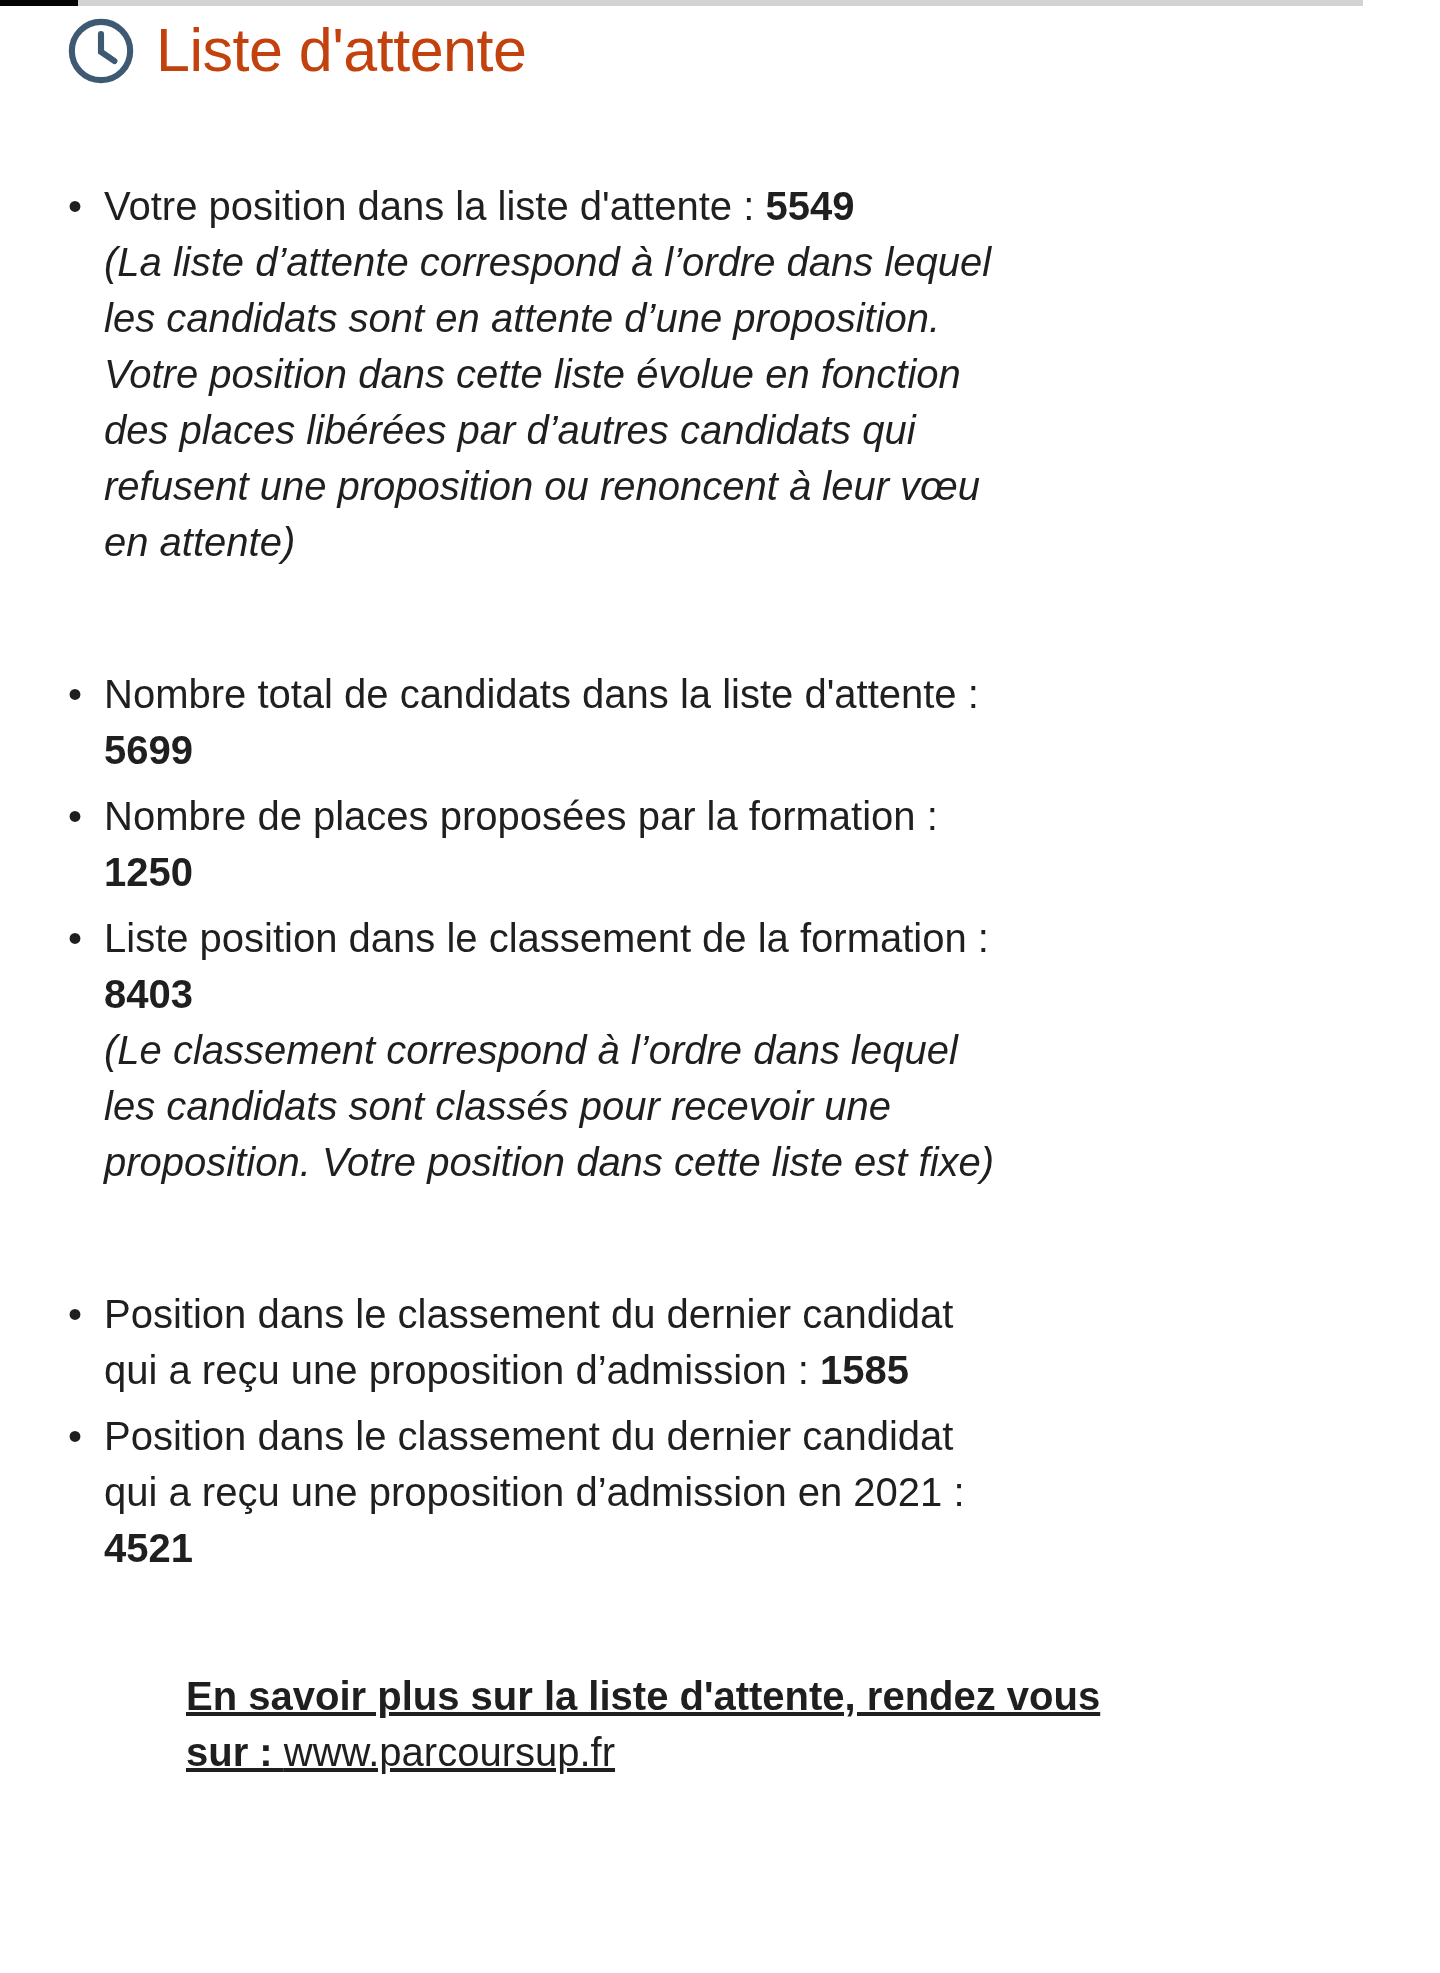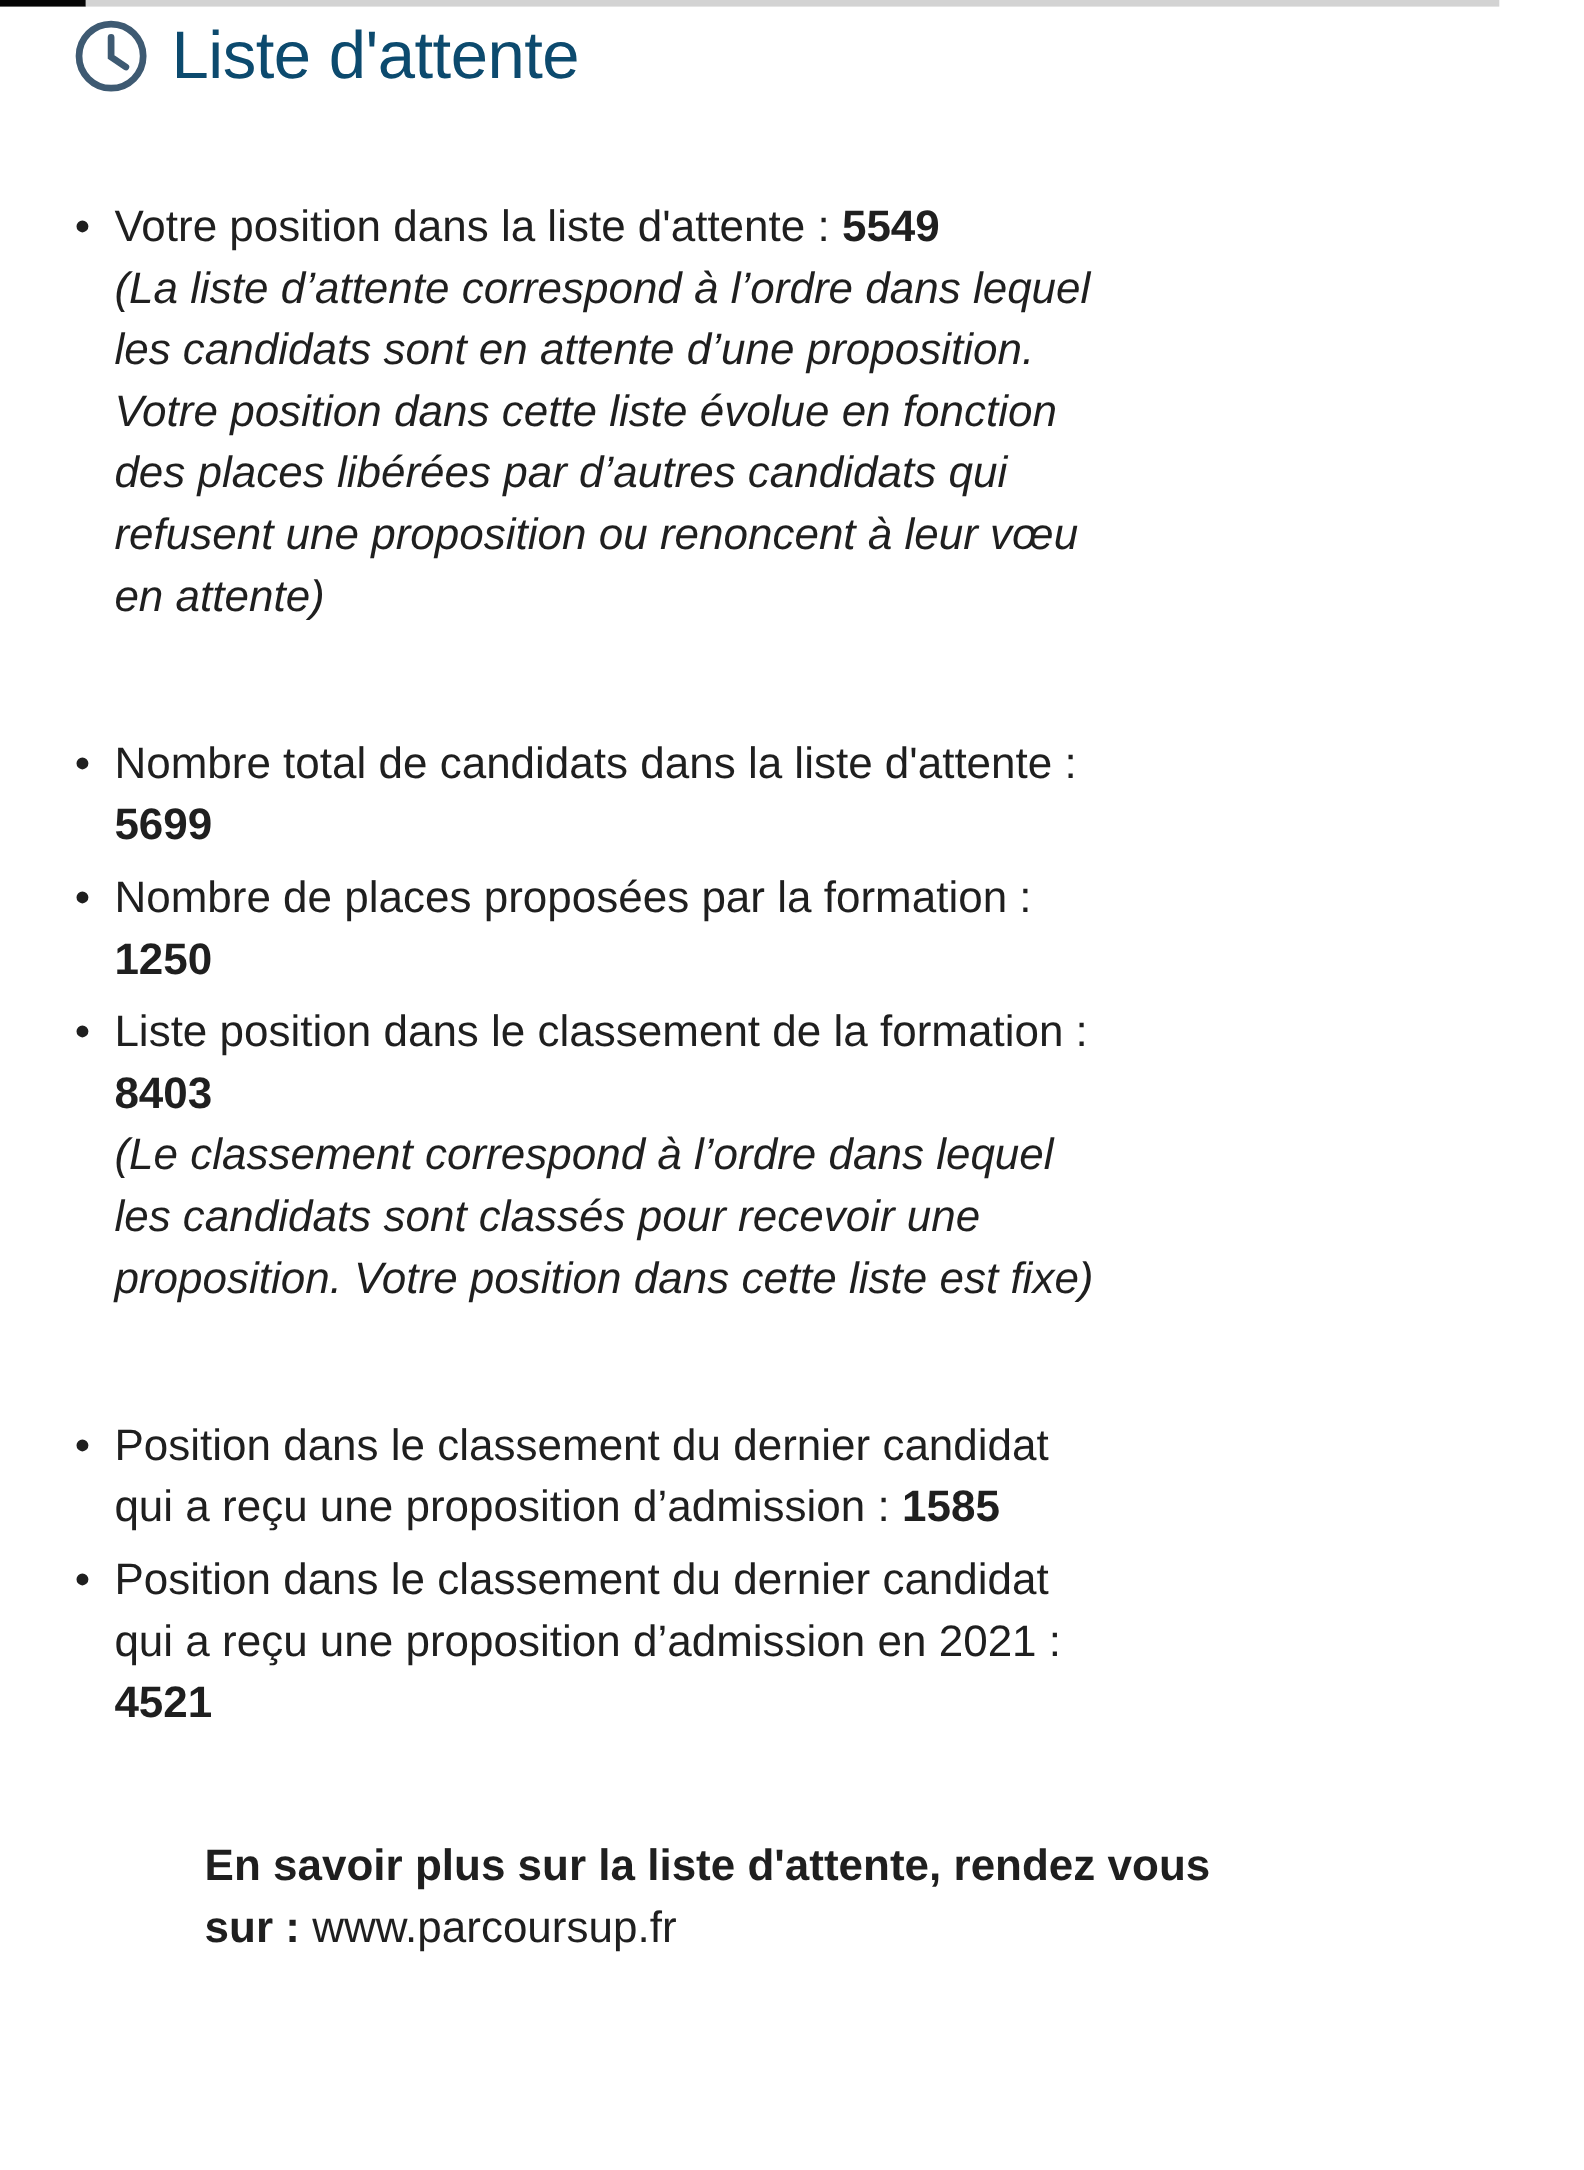--- a/index.html
+++ b/index.html
@@ -22,21 +22,21 @@
     display: flex;
     align-items: center;
     gap: 20px;
     margin: 16px 0 0 66px;
   }
   .hdr svg { width: 70px; height: 70px; flex: 0 0 auto; }
   .hdr h1 {
     margin: 0;
     font-size: 61px;
     font-weight: 400;
-    color: #0c4a6e;
+    color: #c2410c;
     letter-spacing: -0.5px;
     line-height: 1.1;
   }
 
   
   ul.wait-list {
     list-style: none;
     margin: 92px 0 0 104px;
     padding: 0;
     width: 902px;
@@ -53,20 +53,21 @@
   ul.wait-list li.gap { margin-bottom: 96px; }
   ul.wait-list strong { font-weight: 700; }
   .note { font-style: italic; }
 
   
   .footer {
     margin: 92px 0 0 186px;
     width: 930px;
     font-size: 40px;
     line-height: 56px;
+    text-decoration: underline;
   }
   .footer strong { font-weight: 700; }
 </style>
 </head>
 <body>
 
 <div class="top-edge">
   <div class="bar-dark"></div>
   <div class="bar-light"></div>
 </div>

